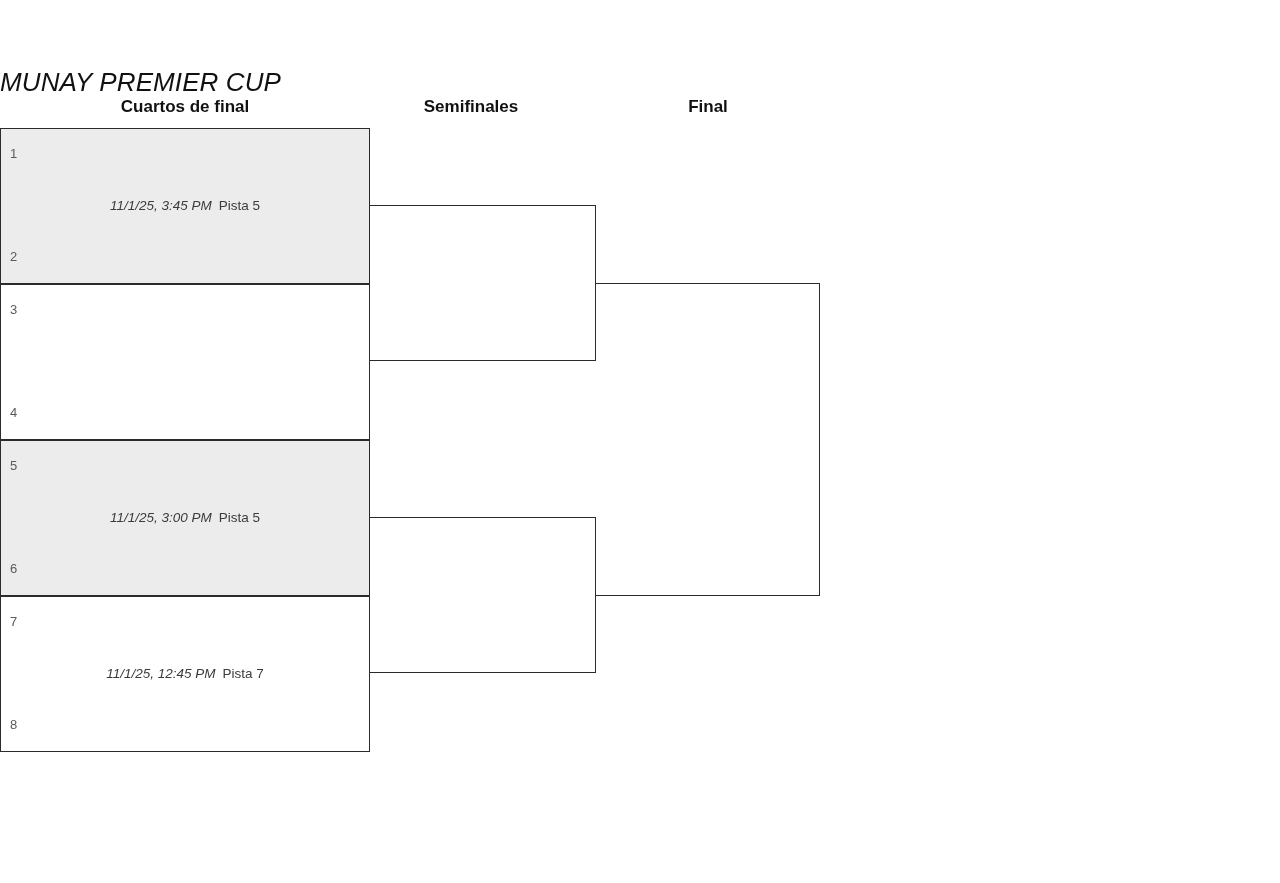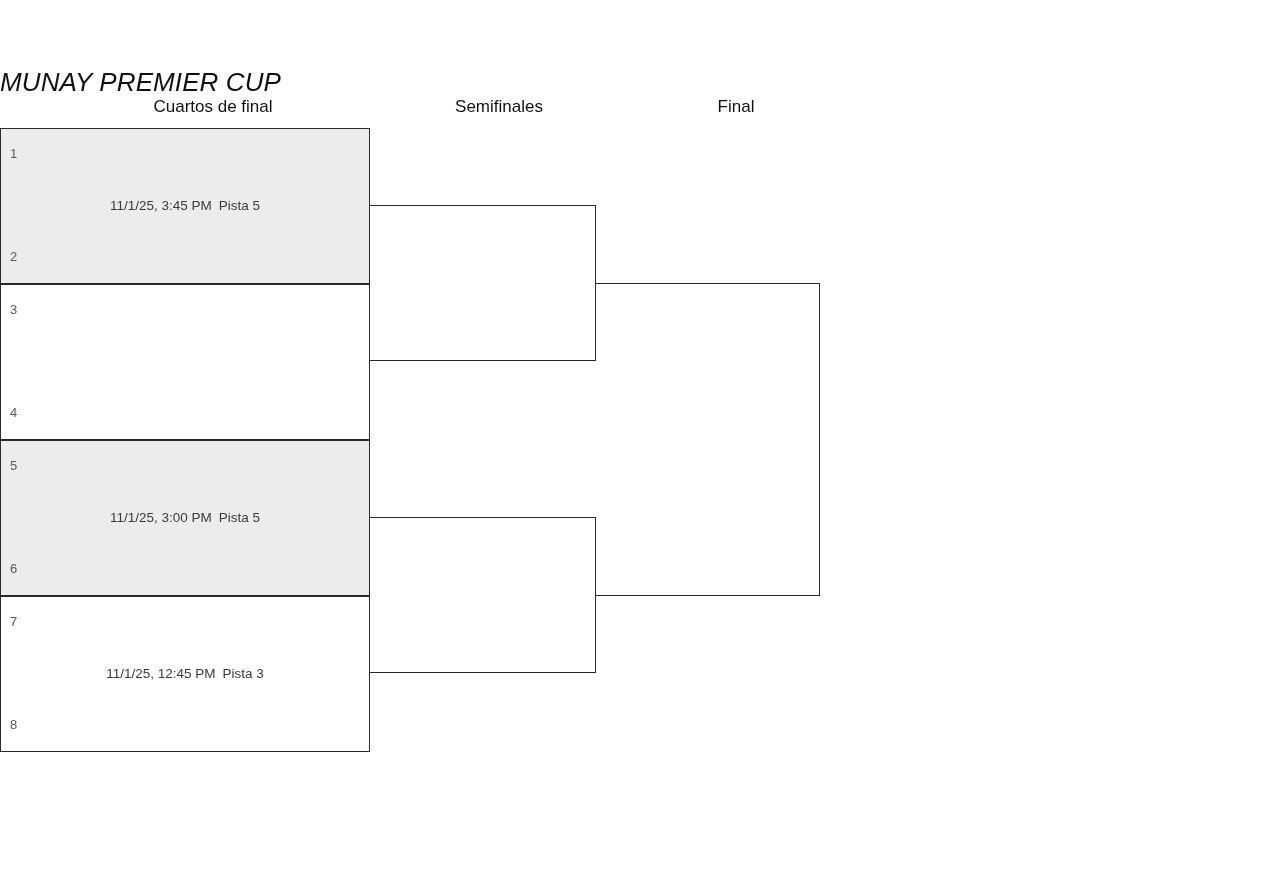--- a/index.html
+++ b/index.html
@@ -48,25 +48,24 @@
     width: 230px;
     height: 62px;
   }
   #brand-logo svg { display: block; }
 
   
   .round-header {
     position: absolute;
     top: 95px;
     font-size: 17px;
-    font-weight: 400;
+    font-weight: 700;
     color: #111111;
     text-align: center;
     line-height: 24px;
-    padding-left: 28px;
   }
   #round-header-0 { left: 0px;   width: 370px; }
   #round-header-1 { left: 358px; width: 226px; }
   #round-header-2 { left: 596px; width: 224px; }
 
   
   #bracket {
     position: absolute;
     left: 0;
     top: 128px;
@@ -100,21 +99,21 @@
     position: absolute;
     left: 0;
     right: 0;
     top: 69px;
     text-align: center;
     font-size: 13.5px;
     color: #3b3b3b;
     line-height: 16px;
     white-space: nowrap;
   }
-  .match-info .match-datetime { margin-right: 7px; }
+  .match-info .match-datetime { margin-right: 7px; font-style: italic; }
   .match-info .match-court { }
 
   
   .h-line {
     position: absolute;
     height: 0;
     border-top: 1px solid #2b2b2b;
   }
   .v-line {
     position: absolute;
@@ -159,21 +158,21 @@
     <span class="seed bottom">6</span>
     <div class="match-info">
       <span class="match-datetime">11/1/25, 3:00 PM</span><span class="match-court">Pista 5</span>
     </div>
   </div>
 
   <div class="match-box plain" style="top:468px;">
     <span class="seed top">7</span>
     <span class="seed bottom">8</span>
     <div class="match-info">
-      <span class="match-datetime">11/1/25, 12:45 PM</span><span class="match-court">Pista 3</span>
+      <span class="match-datetime">11/1/25, 12:45 PM</span><span class="match-court">Pista 7</span>
     </div>
   </div>
 
   <div class="h-line" style="left:370px; top:77px;  width:226px;"></div>
   <div class="h-line" style="left:370px; top:232px; width:226px;"></div>
   <div class="v-line" style="left:595px; top:77px;  height:155px;"></div>
 
   <div style="position:absolute; left:371px; top:78px; width:224px; height:154px;"></div>
 
   <div class="h-line" style="left:370px; top:389px; width:226px;"></div>

